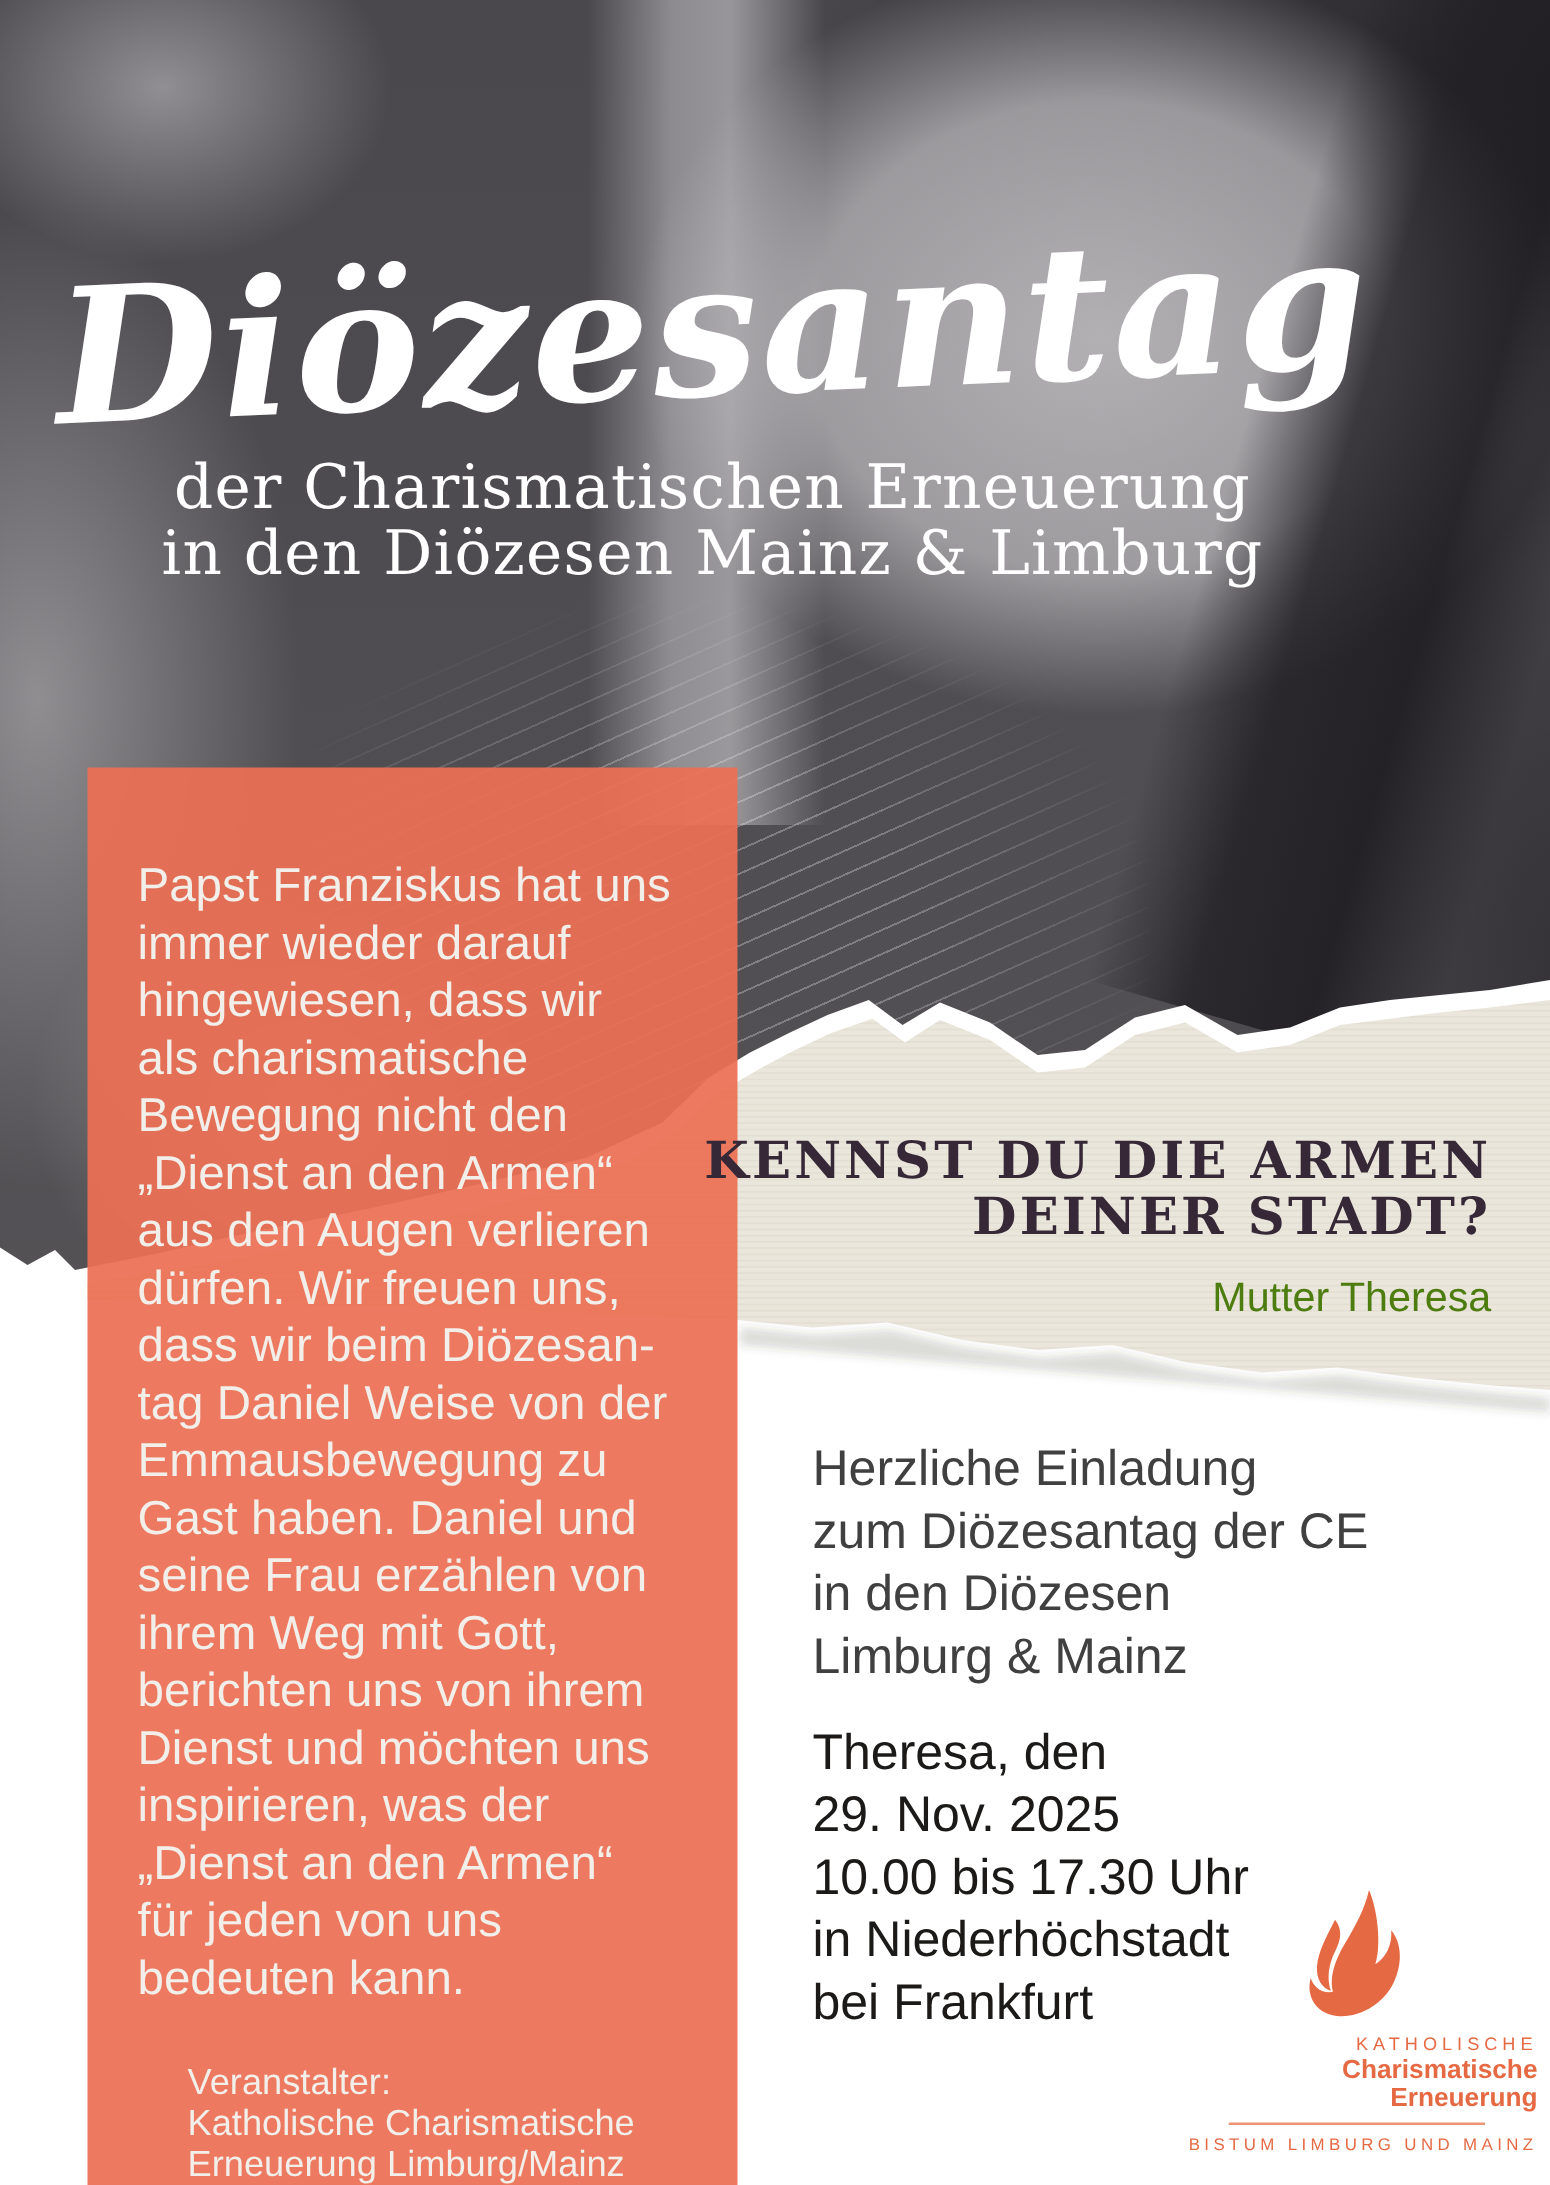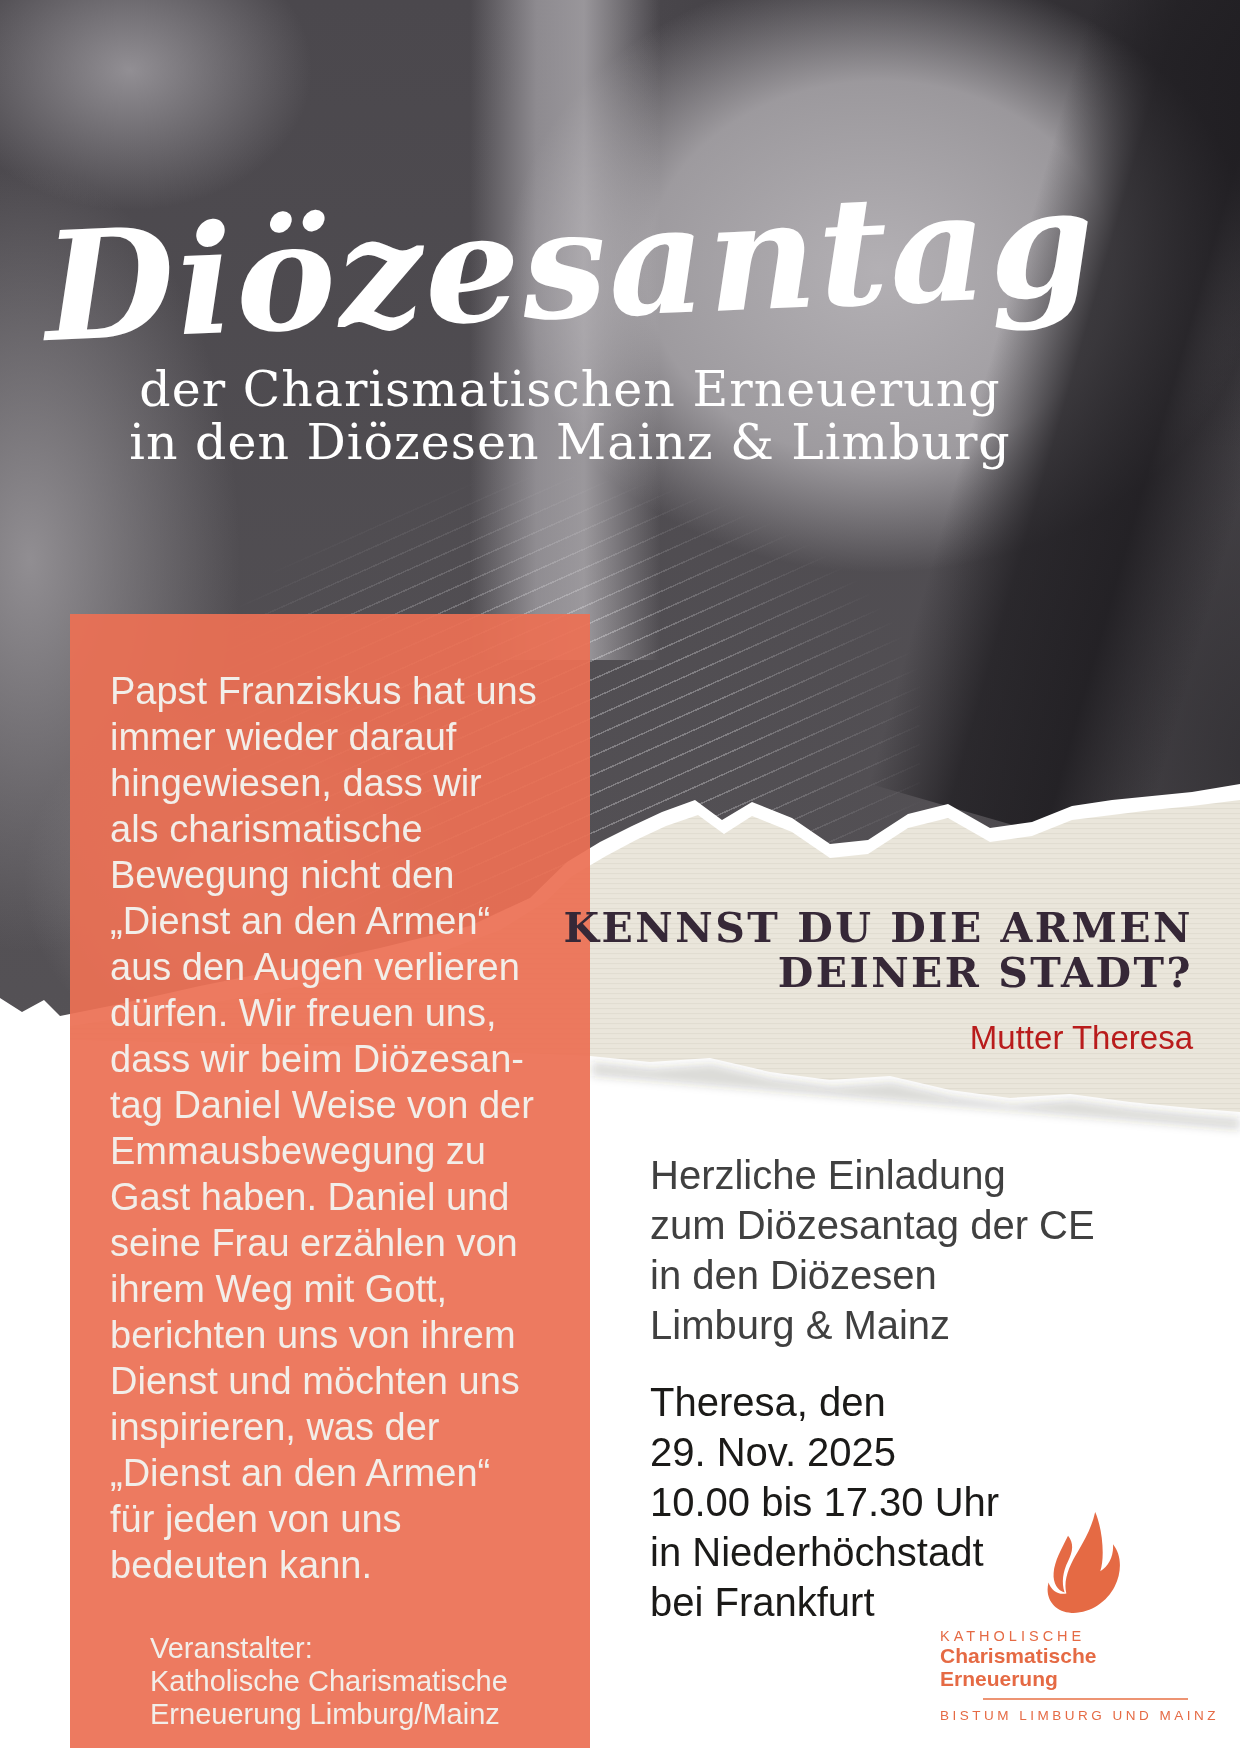--- a/index.html
+++ b/index.html
@@ -30,37 +30,37 @@
   
   .paper-svg{position:absolute;left:0;top:0;width:1240px;height:1748px;z-index:2;pointer-events:none;}
 
   
   .title-block{position:absolute;left:0;top:182px;width:1140px;text-align:center;z-index:5;color:#ffffff;}
   .title{font:italic 700 150px/1.1 "DejaVu Serif",serif;letter-spacing:2px;transform:rotate(-2.5deg);}
   .subtitle{margin-top:16px;font:400 49px/53px "DejaVu Serif",serif;letter-spacing:1px;}
 
   
   .orange-panel{position:absolute;left:70px;top:614px;width:520px;height:1134px;z-index:3;
-    background:rgba(236,112,84,.93);box-sizing:border-box;padding:54px 0 0 40px;color:#f2eee9;}
+    background:rgba(236,112,84,.93);box-sizing:border-box;padding:72px 0 0 40px;color:#f2eee9;}
   .body-lines div{font:400 38px/46px "Liberation Sans",sans-serif;white-space:nowrap;}
   .organizer{margin-top:44px;}
   .organizer div{font:400 29px/33px "Liberation Sans",sans-serif;white-space:nowrap;margin-left:40px;}
 
   
   .quote-block{position:absolute;right:47px;top:906px;width:640px;text-align:right;z-index:4;}
   .quote-line{font:700 41px/45px "DejaVu Serif",serif;letter-spacing:2.5px;color:#362837;white-space:nowrap;}
-  .attribution{margin-top:24px;font:400 33px/36px "Liberation Sans",sans-serif;color:#b91c1c;}
+  .attribution{margin-top:24px;font:400 33px/36px "Liberation Sans",sans-serif;color:#4d7c0f;}
 
   
   .invite-block{position:absolute;left:650px;top:1150px;z-index:4;color:#404040;}
   .invite-block div,.event-block div{font:400 40px/50px "Liberation Sans",sans-serif;white-space:nowrap;}
   .event-block{position:absolute;left:650px;top:1377px;z-index:4;color:#1b1a18;}
 
   
-  .logo{position:absolute;left:940px;top:1512px;width:290px;text-align:left;z-index:4;}
+  .logo{position:absolute;left:940px;top:1512px;width:290px;text-align:right;z-index:4;}
   .flame{display:block;margin:0 auto;width:86px;height:106px;}
   .logo-eyebrow{margin-top:10px;font:400 14.5px/16px "Liberation Sans",sans-serif;letter-spacing:4px;color:var(--logo_orange,#e56a44);}
   .logo-name{font:700 21px/23px "Liberation Sans",sans-serif;color:var(--logo_orange,#e56a44);}
   .logo-divider{width:205px;border-top:2px solid #ed9473;margin:8px auto 0;}
   .logo-tagline{margin-top:8px;font:400 13.5px/15px "Liberation Sans",sans-serif;letter-spacing:3.5px;color:var(--logo_orange,#e56a44);white-space:nowrap;}
 </style>
 </head>
 <body>
 
 <div class="poster">

